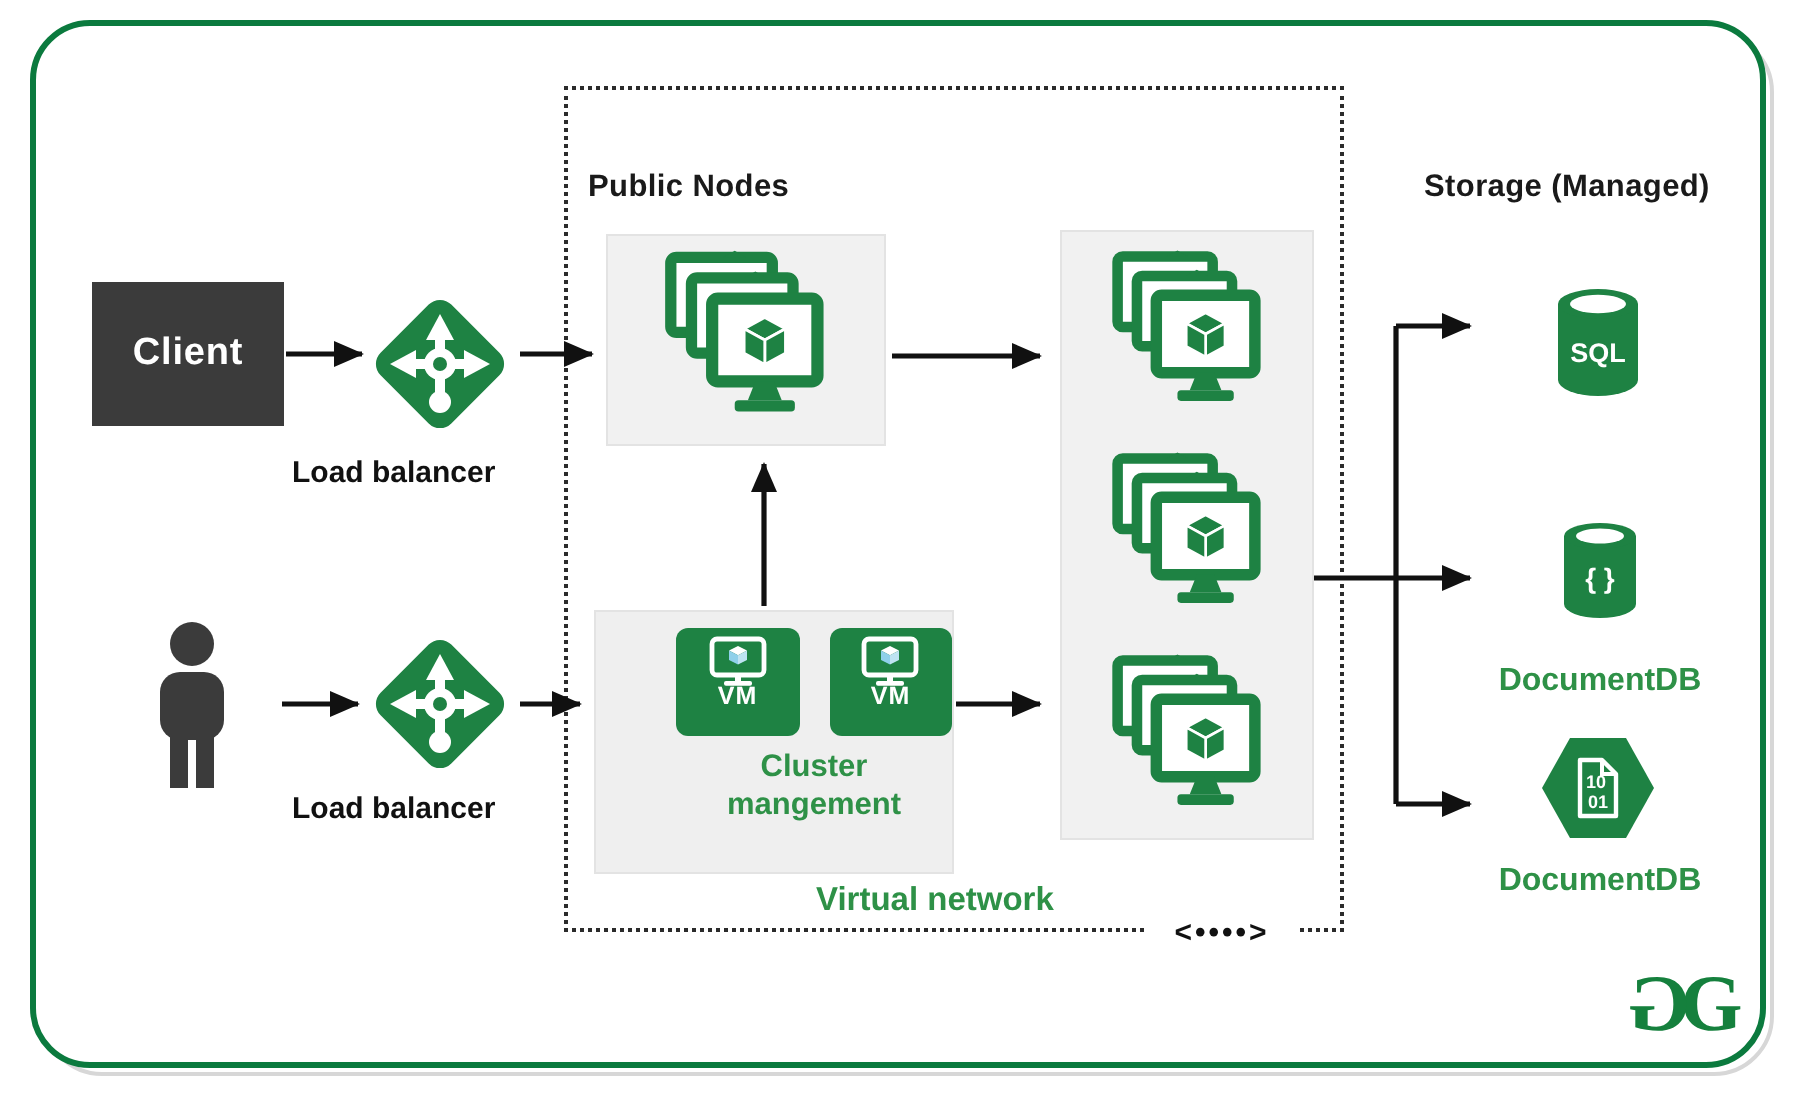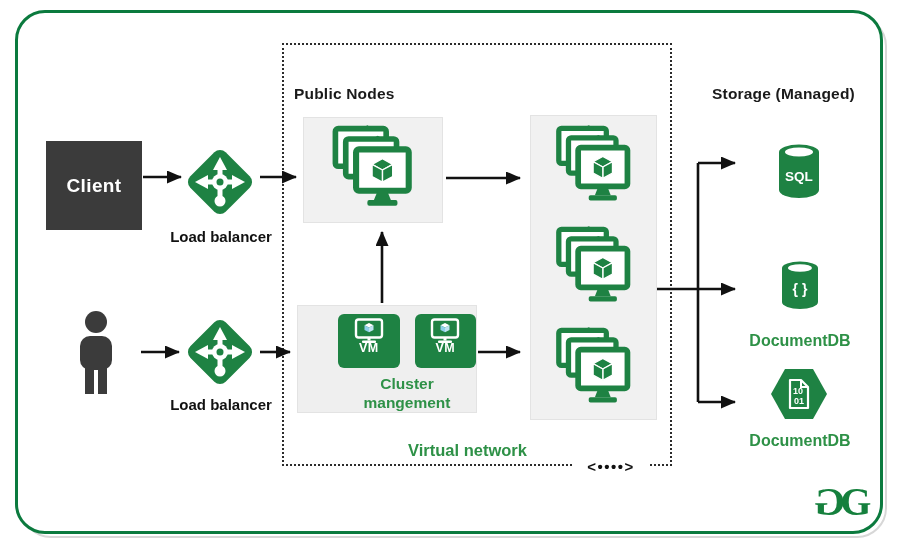--- a/index.html
+++ b/index.html
@@ -11,27 +11,27 @@
   .frame-shadow{left:21px;top:16px;width:862px;height:518px;border:2px solid #d7d7d7;border-radius:30px;}
   .frame{left:15px;top:10px;width:862px;height:518px;border:3px solid #0b7a3e;border-radius:30px;background:#fff;}
 
   
   .vnet{left:282px;top:43px;width:390px;height:423px;border:2px dotted #2b2b2b;box-sizing:border-box;}
 
   .panel{background:#f1f1f1;border:1px solid #e3e3e3;box-sizing:border-box;display:flex;align-items:center;justify-content:center;}
   .panel-col{flex-direction:column;justify-content:space-around;}
 
   .hdr{font-size:15.5px;font-weight:600;color:#1a1a1a;text-align:left;letter-spacing:.2px;}
-  .lbl-black{font-size:15px;font-weight:600;color:#111;text-align:center;}
+  .lbl-black{font-size:15px;font-weight:600;color:#111;}
   .lbl-green{font-size:16px;font-weight:700;color:#2e9147;text-align:center;}
 
-  .client-box{left:46px;top:141px;width:96px;height:89px;background:#3b3b3b;display:flex;align-items:center;justify-content:center;}
+  .client-box{left:46px;top:141px;width:96px;height:72px;background:#3b3b3b;display:flex;align-items:center;justify-content:center;}
   .client-box span{color:#fff;font-size:19px;font-weight:600;letter-spacing:.4px;}
 
-  .cluster-box{left:297px;top:305px;width:180px;height:108px;background:#efefef;border:1px solid #e3e3e3;box-sizing:border-box;padding-left:40px;}
+  .cluster-box{left:297px;top:305px;width:180px;height:132px;background:#efefef;border:1px solid #e3e3e3;box-sizing:border-box;padding-left:40px;}
   .tile-row{display:flex;justify-content:center;gap:15px;margin-top:8px;}
   .vm-tile{width:68px;height:54px;background:#1e8243;border-radius:6px;display:flex;flex-direction:column;align-items:center;justify-content:flex-start;padding-top:4px;box-sizing:border-box;}
   .vm-text{color:#fff;font-size:12.5px;font-weight:700;margin-top:-3px;letter-spacing:.5px;}
   .cluster-lbl{margin-top:6px;font-size:15.5px;font-weight:700;color:#2e9147;text-align:center;line-height:19px;}
 
   .vnet-lbl{left:408px;top:441px;width:160px;font-size:16.5px;font-weight:700;color:#2e9147;text-align:left;}
   .range-ind{left:573px;top:454px;width:76px;height:25px;background:#fff;display:flex;align-items:center;justify-content:center;
              font-size:15px;font-weight:800;color:#111;letter-spacing:1.5px;}
 
   .logo{left:814px;top:482px;font-family:"Liberation Serif", serif;font-size:40px;font-weight:600;color:#15803d;line-height:1;}

